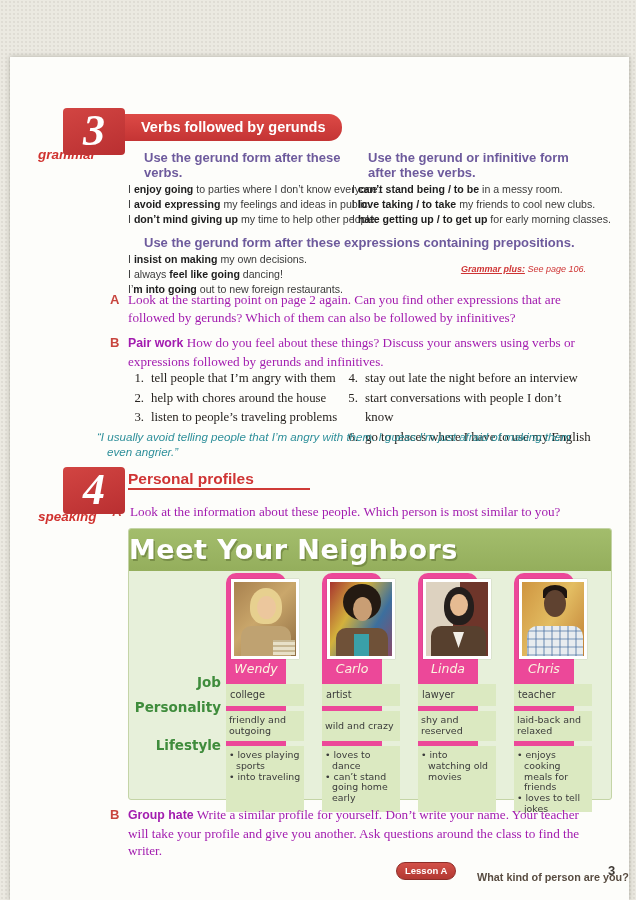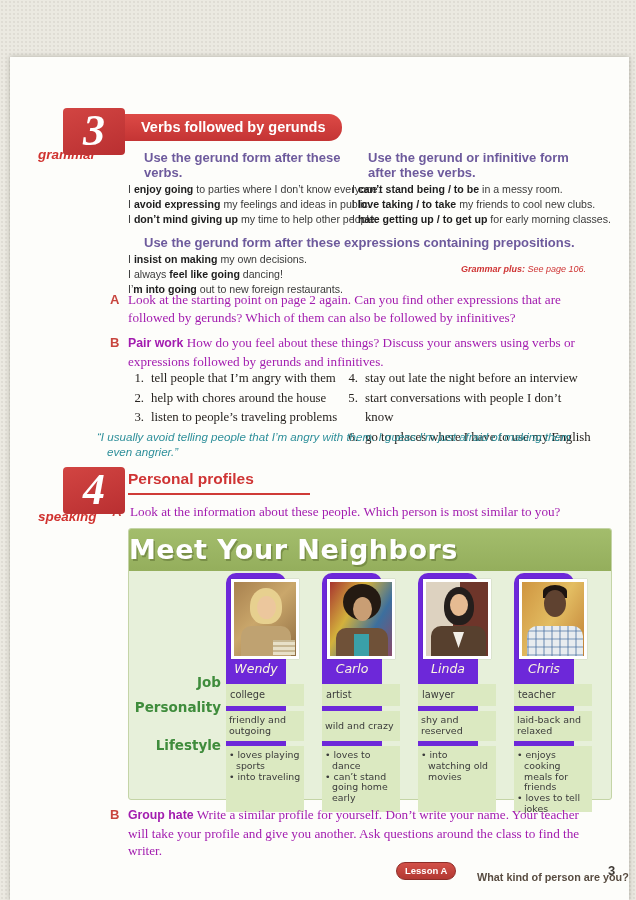--- a/index.html
+++ b/index.html
@@ -37,56 +37,56 @@
   
   .gbox { left:118px; top:93px; width:458px; font-size:10.6px; color:#3a3a3a; }
   .gcols { display:flex; }
   .gcol-l { width:224px; }
   .gcol-r { width:234px; }
   .ghead { color:#6d5a9c; font-weight:bold; font-size:13px; margin-bottom:2px;padding-left:16px; }
   .gline { line-height:15px; white-space:nowrap; }
   .gline b { color:#1d1d1d; }
   .gbottom { margin-top:8px; }
   .gplus { position:absolute; right:0; bottom:0; color:#cf3434; font-style:italic; font-size:9px; }
-  .gplus b { font-weight:bold; }
+  .gplus b { font-weight:bold;text-decoration:underline; }
 
   
   .ex-letter { color:#c8453e; font-weight:bold; font-size:13px; font-family:"Liberation Sans",sans-serif; }
   .ex-text {
     font-family:"Liberation Serif", serif; font-size:13.2px; line-height:17.5px; color:#a21caf;
   }
   .ex-text .blabel { font-family:"Liberation Sans",sans-serif; font-weight:bold; font-size:12.3px; }
   .dlist { list-style:none; font-family:"Liberation Serif", serif; font-size:12.8px; color:#272320; }
   .dlist li { display:flex; line-height:19.5px; }
   .dlist .num { width:16px; text-align:right; margin-right:7px; }
   .quote {
     color:#2e8f9a; font-style:italic; font-size:11.6px; line-height:15px;
     padding-left:10px; text-indent:-10px;
   }
 
   
   .s4-title {
     left:118px; top:413px; width:182px; color:#cf3434; font-weight:bold; font-size:15.5px;
-    padding-bottom:5px; border-bottom:2px solid #cf3a36;
+    border-bottom:2px solid #cf3a36;
   }
 
   
   .ntable { left:118px; top:471px; width:484px; height:272px; background:#e7f0da;
     border:1px solid #c4d4a6; border-radius:3px; }
   .ntitle {
     position:absolute; left:0; top:0; width:100%; height:42px;
     background:linear-gradient(180deg,#a3bd6c,#94ae5c); border-radius:2px 2px 0 0;
     color:#fff; font-weight:bold; font-size:27px; line-height:42px; 
     letter-spacing:.5px; text-shadow:1.5px 1.5px 0 rgba(100,120,55,.6);
     font-family:"DejaVu Sans", sans-serif;
   }
   .rowlab { position:absolute; width:90px; text-align:right; color:#3f8c3c; font-weight:bold;
     font-size:13.5px; font-family:"DejaVu Sans", sans-serif; }
   .card { position:absolute; top:44px; width:60px; height:223px;
-    background:#6d28d9; border-radius:10px; }
+    background:#ec4899; border-radius:10px; }
   .c0{left:97px;} .c1{left:193px;} .c2{left:289px;} .c3{left:385px;}
   .photo { position:absolute; top:6px; left:5px; width:68px; height:80px;
     border:3px solid #fff; box-shadow:0 0 1px rgba(0,0,0,.3); overflow:hidden; }
   .photo div { position:absolute; }
   .pname { position:absolute; top:88px; left:0; width:100%; text-align:center;
     color:#fbf6e0; font-style:italic; font-size:12.5px; font-family:"DejaVu Sans",sans-serif; }
   .cell, .cell-job, .cell-pers, .cell-life { background:#dbe9c1; color:#3b3b3b;
     font-family:"DejaVu Sans",sans-serif; position:absolute; left:0; width:78px; }
   .cell-job  { top:111px; height:22px; font-size:9.8px; line-height:22px; padding:0 4px; }
   .cell-pers { top:138px; height:30px; font-size:9.5px; line-height:10.8px;

